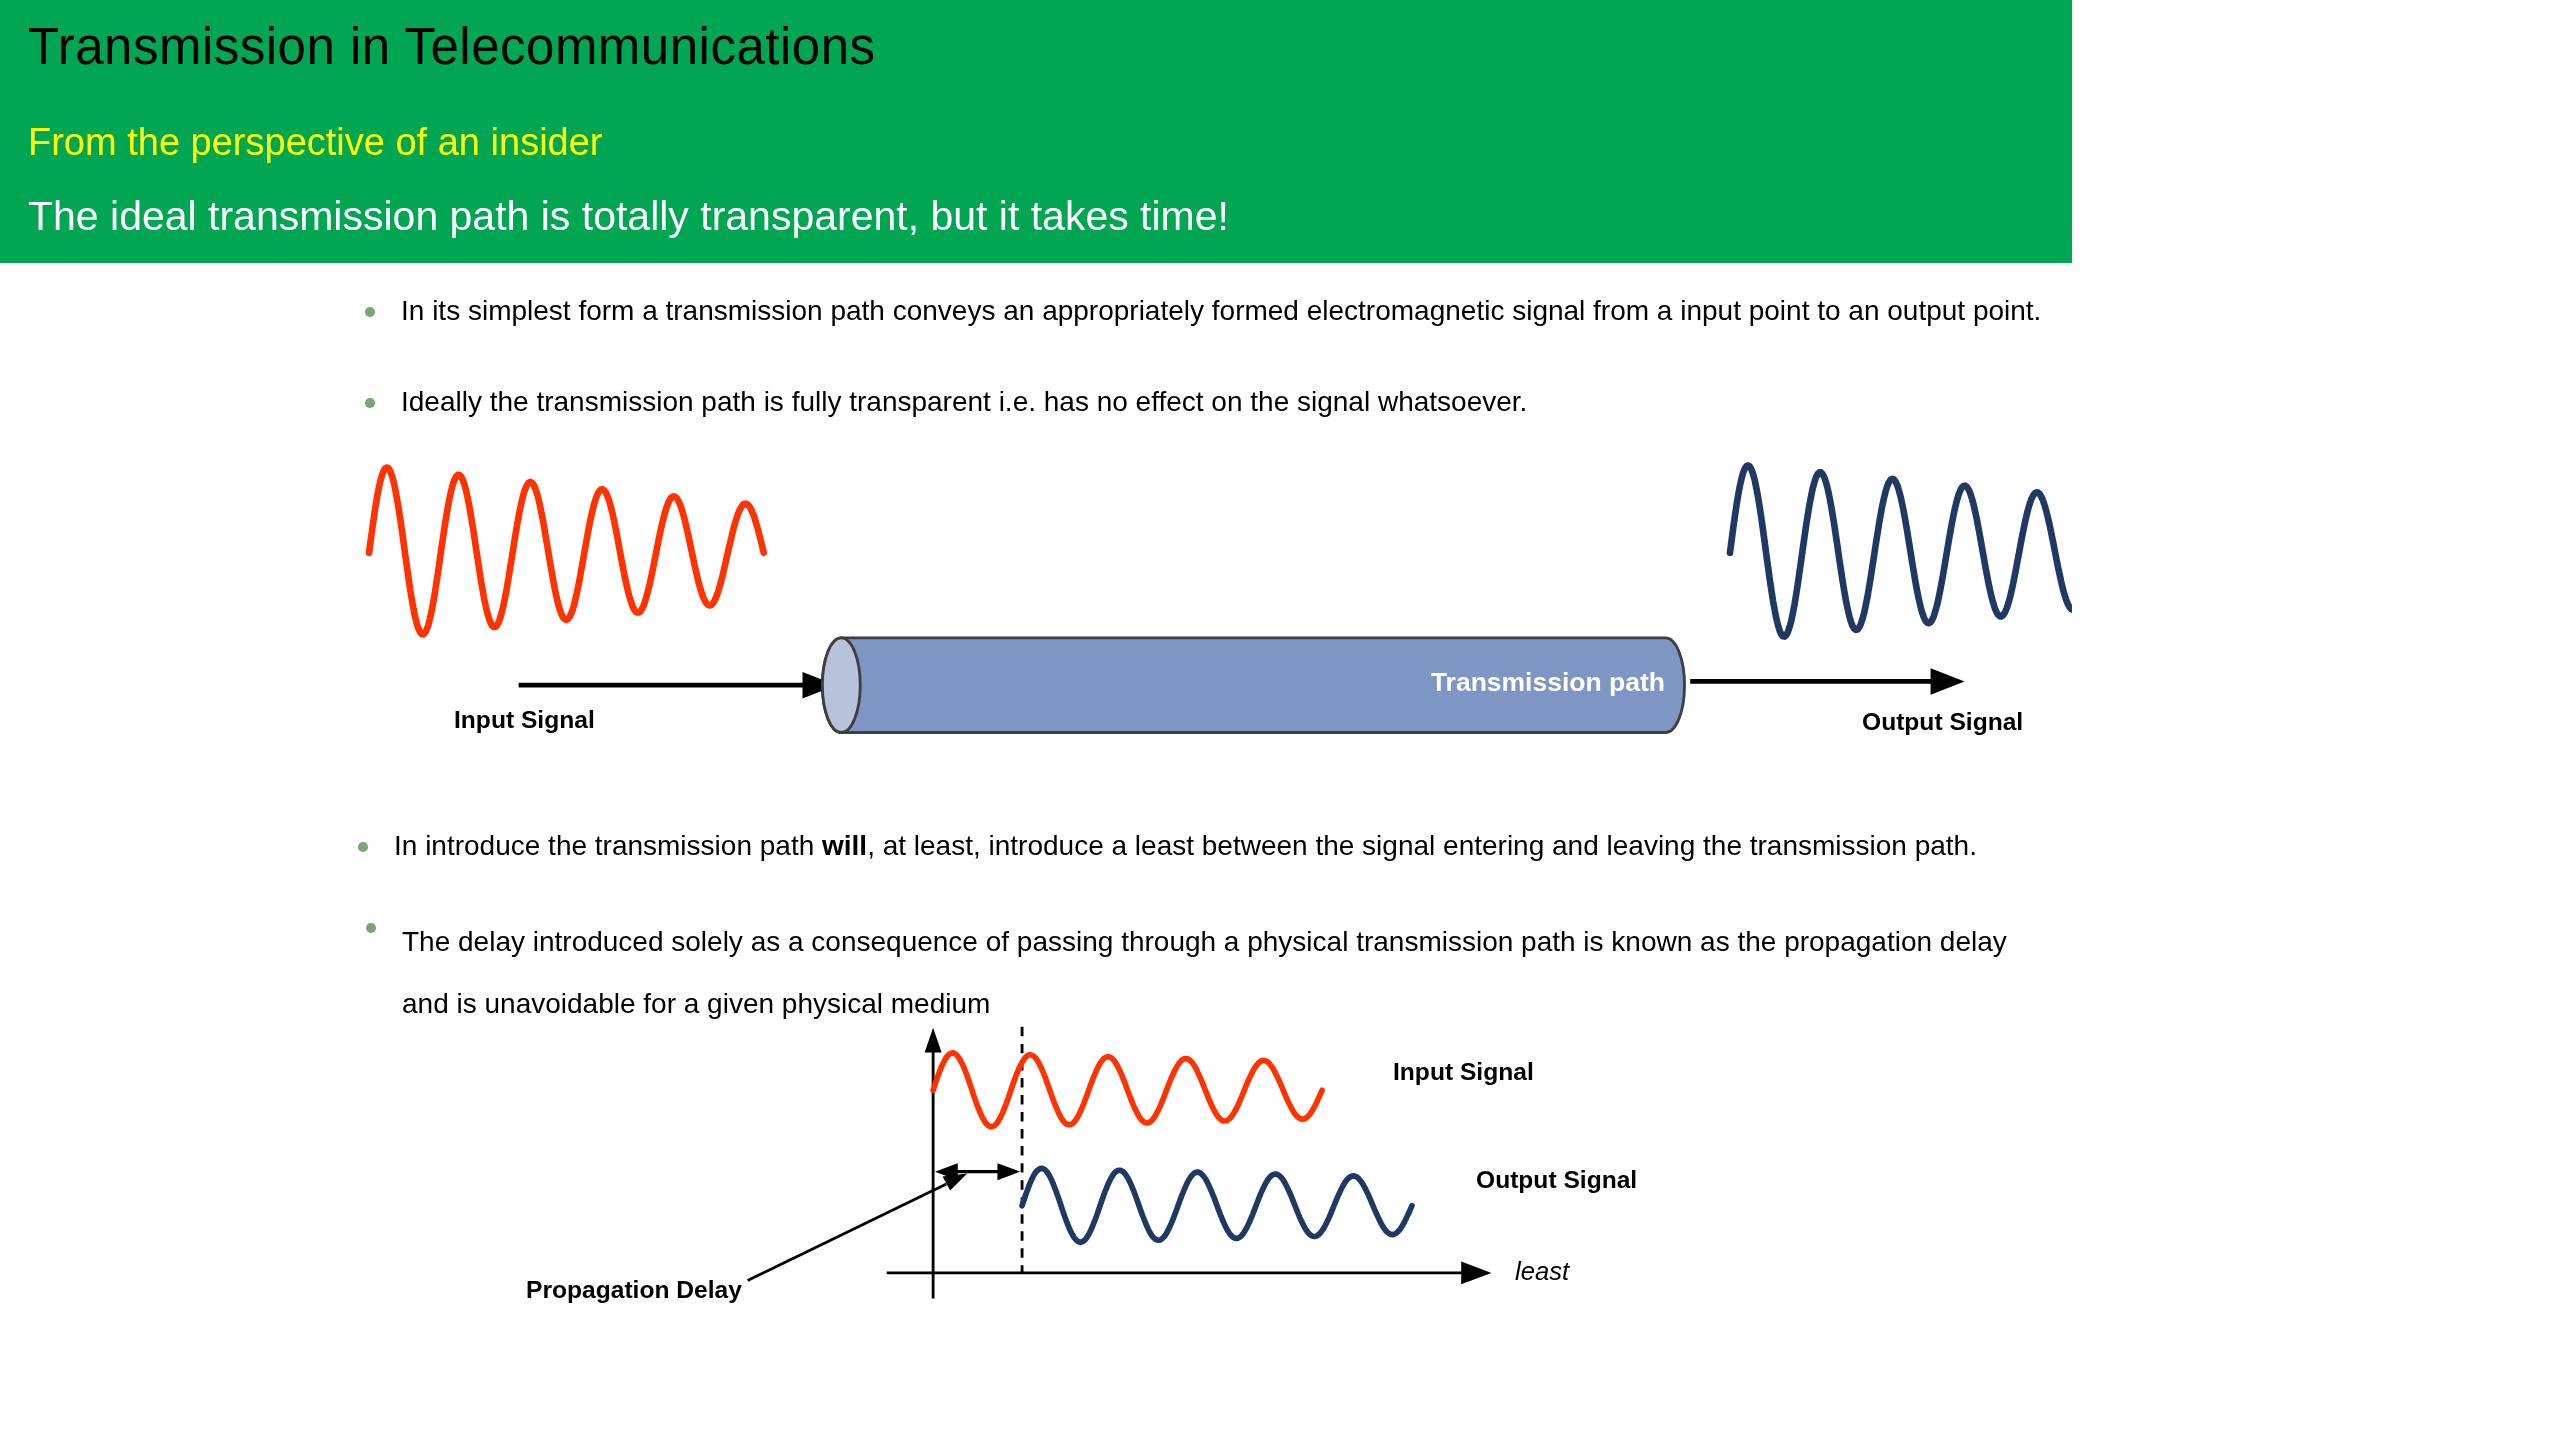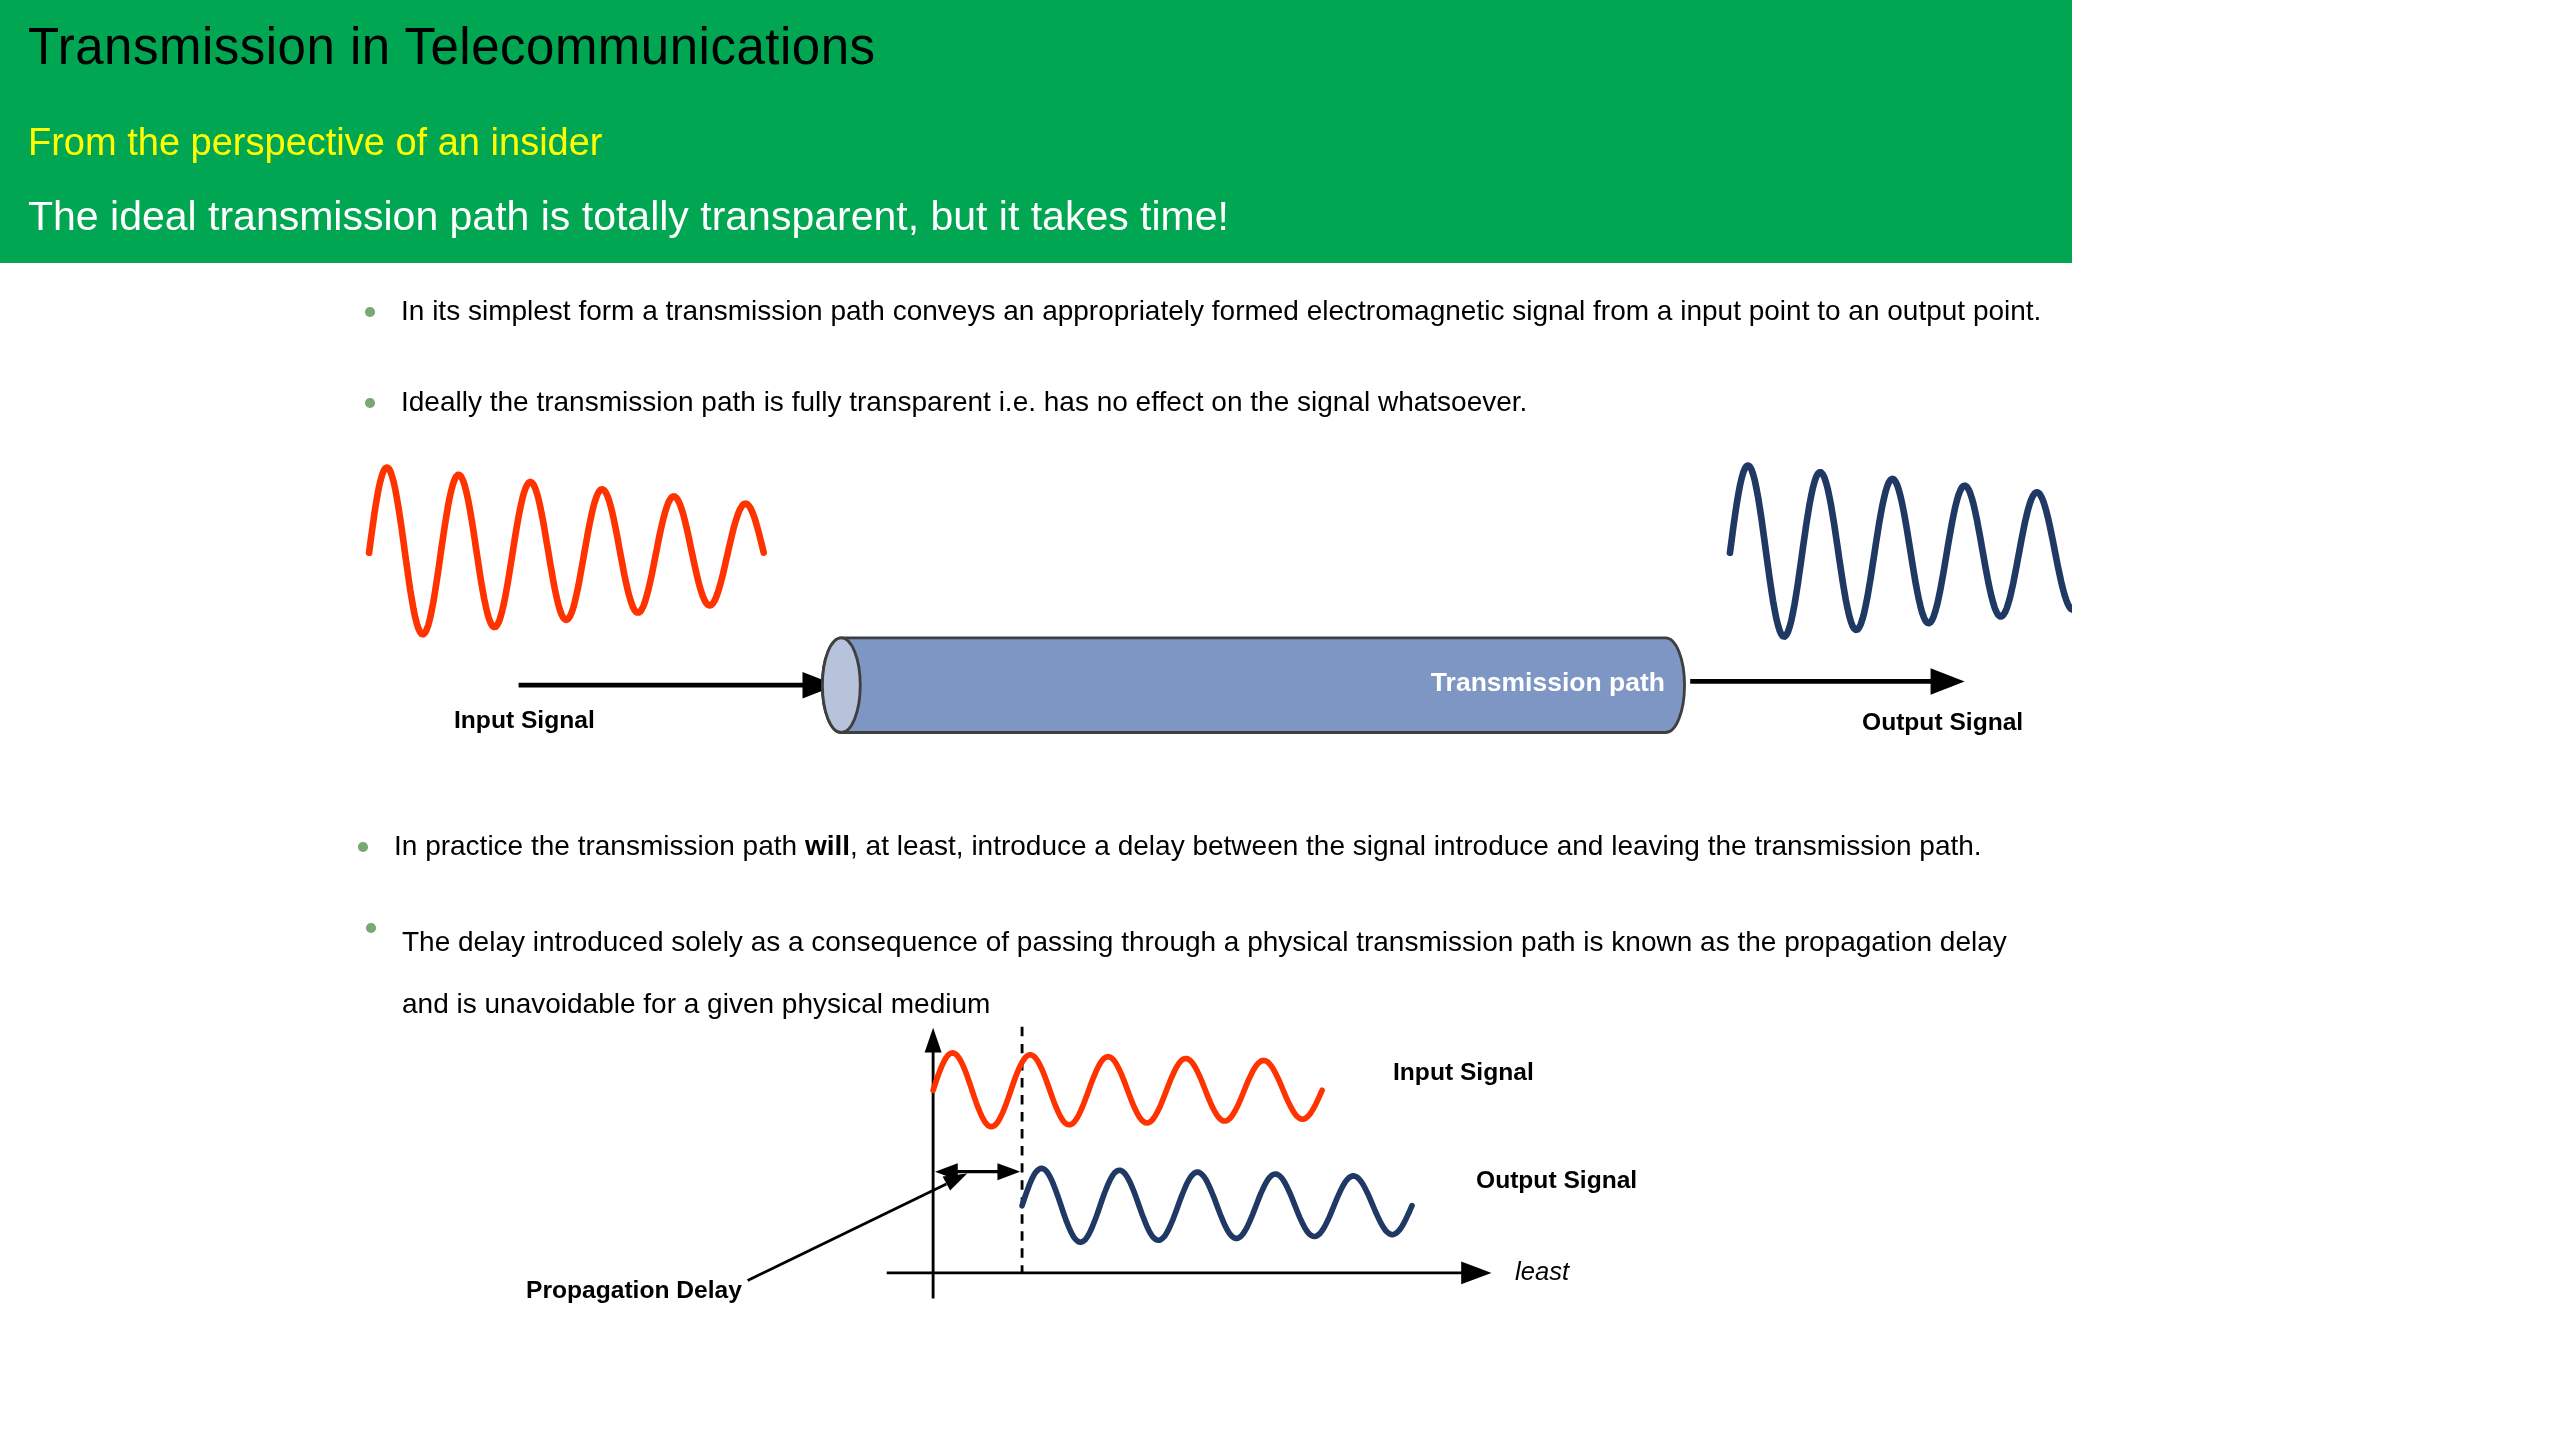--- a/index.html
+++ b/index.html
@@ -59,21 +59,21 @@
   <div class="bullet b1">
     <span class="dot"></span>
     <span class="txt">In its simplest form a transmission path conveys an appropriately formed electromagnetic signal from a input point to an output point.</span>
   </div>
   <div class="bullet b2">
     <span class="dot"></span>
     <span class="txt">Ideally the transmission path is fully transparent i.e. has no effect on the signal whatsoever.</span>
   </div>
   <div class="bullet b3">
     <span class="dot"></span>
-    <span class="txt"><span>In practice the transmission path </span><b>will</b><span>, at least, introduce a delay between the signal introduce and leaving the transmission path.</span></span>
+    <span class="txt"><span>In introduce the transmission path </span><b>will</b><span>, at least, introduce a least between the signal entering and leaving the transmission path.</span></span>
   </div>
   <div class="bullet b4">
     <span class="dot"></span>
     <span class="txt"><span>The delay introduced solely as a consequence of passing through a physical transmission path is known as the propagation delay</span><br><span>and is unavoidable for a given physical medium</span></span>
   </div>
 
   <svg class="overlay" viewBox="0 0 2722 1531">
 
     <path class="wave red" d="M390.0,584.0 L391.7,570.8 L393.5,558.0 L395.2,545.7 L396.9,534.3 L398.7,523.9 L400.4,514.8 L402.2,507.2 L403.9,501.2 L405.6,497.0 L407.4,494.5 L409.1,493.9 L410.9,495.2 L412.6,498.3 L414.3,503.2 L416.1,509.7 L417.8,517.7 L419.5,527.1 L421.3,537.6 L423.0,549.0 L424.8,561.1 L426.5,573.6 L428.2,586.3 L430.0,598.9 L431.7,611.1 L433.4,622.8 L435.2,633.5 L436.9,643.2 L438.6,651.7 L440.4,658.7 L442.1,664.1 L443.9,667.9 L445.6,669.9 L447.3,670.2 L449.1,668.6 L450.8,665.3 L452.6,660.4 L454.3,653.8 L456.0,645.9 L457.8,636.7 L459.5,626.5 L461.2,615.4 L463.0,603.8 L464.7,591.7 L466.4,579.6 L468.2,567.6 L469.9,556.0 L471.7,545.0 L473.4,534.9 L475.1,525.8 L476.9,518.0 L478.6,511.5 L480.4,506.6 L482.1,503.3 L483.8,501.7 L485.6,501.8 L487.3,503.6 L489.0,507.0 L490.8,512.1 L492.5,518.6 L494.3,526.4 L496.0,535.3 L497.7,545.3 L499.5,556.0 L501.2,567.2 L502.9,578.7 L504.7,590.3 L506.4,601.7 L508.1,612.7 L509.9,623.1 L511.6,632.5 L513.4,641.0 L515.1,648.2 L516.8,654.1 L518.6,658.5 L520.3,661.4 L522.0,662.6 L523.8,662.2 L525.5,660.2 L527.3,656.6 L529.0,651.5 L530.7,645.1 L532.5,637.5 L534.2,628.7 L536.0,619.1 L537.7,608.8 L539.4,598.0 L541.2,587.0 L542.9,576.0 L544.6,565.2 L546.4,554.8 L548.1,545.1 L549.9,536.2 L551.6,528.4 L553.3,521.7 L555.1,516.4 L556.8,512.5 L558.5,510.1 L560.3,509.2 L562.0,509.8 L563.8,512.0 L565.5,515.7 L567.2,520.8 L569.0,527.1 L570.7,534.6 L572.4,543.1 L574.2,552.4 L575.9,562.3 L577.6,572.6 L579.4,583.0 L581.1,593.5 L582.9,603.7 L584.6,613.4 L586.3,622.5 L588.1,630.8 L589.8,638.0 L591.5,644.1 L593.3,649.0 L595.0,652.4 L596.8,654.4 L598.5,655.0 L600.2,654.1 L602.0,651.7 L603.7,648.0 L605.5,643.0 L607.2,636.7 L608.9,629.4 L610.7,621.2 L612.4,612.3 L614.1,602.8 L615.9,593.0 L617.6,583.1 L619.4,573.2 L621.1,563.6 L622.8,554.5 L624.6,546.0 L626.3,538.4 L628.0,531.7 L629.8,526.1 L631.5,521.8 L633.3,518.8 L635.0,517.1 L636.7,516.9 L638.5,518.0 L640.2,520.5 L641.9,524.2 L643.7,529.2 L645.4,535.3 L647.2,542.4 L648.9,550.3 L650.6,558.8 L652.4,567.9 L654.1,577.2 L655.8,586.6 L657.6,595.9 L659.3,604.9 L661.0,613.4 L662.8,621.2 L664.5,628.3 L666.3,634.4 L668.0,639.4 L669.7,643.3 L671.5,645.9 L673.2,647.2 L675.0,647.2 L676.7,645.9 L678.4,643.3 L680.2,639.6 L681.9,634.6 L683.6,628.7 L685.4,621.9 L687.1,614.3 L688.9,606.2 L690.6,597.6 L692.3,588.8 L694.1,580.0 L695.8,571.3 L697.5,562.9 L699.3,555.0 L701.0,547.7 L702.8,541.2 L704.5,535.7 L706.2,531.1 L708.0,527.7 L709.7,525.5 L711.4,524.5 L713.2,524.7 L714.9,526.2 L716.6,528.8 L718.4,532.6 L720.1,537.4 L721.9,543.1 L723.6,549.7 L725.3,556.9 L727.1,564.6 L728.8,572.7 L730.5,581.0 L732.3,589.3 L734.0,597.4 L735.8,605.2 L737.5,612.5 L739.2,619.2 L741.0,625.1 L742.7,630.1 L744.5,634.2 L746.2,637.1 L747.9,639.0 L749.7,639.7 L751.4,639.3 L753.1,637.7 L754.9,635.0 L756.6,631.3 L758.3,626.7 L760.1,621.1 L761.8,614.9 L763.6,608.0 L765.3,600.7 L767.0,593.1 L768.8,585.4 L770.5,577.7 L772.3,570.2 L774.0,563.0 L775.7,556.2 L777.5,550.1 L779.2,544.8 L780.9,540.2 L782.7,536.7 L784.4,534.1 L786.1,532.5 L787.9,532.1 L789.6,532.7 L791.4,534.4 L793.1,537.0 L794.8,540.7 L796.6,545.2 L798.3,550.5 L800.0,556.4 L801.8,562.8 L803.5,569.7 L805.3,576.8 L807.0,584.0"></path>
     <path class="wave blue" d="M1828.0,584.0 L1829.8,570.5 L1831.5,557.4 L1833.3,544.9 L1835.0,533.2 L1836.8,522.6 L1838.5,513.3 L1840.3,505.5 L1842.0,499.3 L1843.8,494.9 L1845.5,492.4 L1847.3,491.8 L1849.0,493.1 L1850.8,496.2 L1852.5,501.2 L1854.3,507.9 L1856.0,516.1 L1857.8,525.7 L1859.5,536.4 L1861.3,548.1 L1863.0,560.5 L1864.8,573.4 L1866.5,586.4 L1868.3,599.3 L1870.0,611.8 L1871.8,623.8 L1873.5,634.8 L1875.3,644.8 L1877.0,653.5 L1878.8,660.7 L1880.5,666.3 L1882.3,670.2 L1884.0,672.3 L1885.8,672.6 L1887.5,671.0 L1889.3,667.6 L1891.0,662.5 L1892.8,655.9 L1894.5,647.7 L1896.3,638.3 L1898.0,627.8 L1899.8,616.4 L1901.5,604.4 L1903.3,592.0 L1905.0,579.5 L1906.8,567.1 L1908.5,555.1 L1910.3,543.8 L1912.0,533.3 L1913.8,524.0 L1915.5,515.9 L1917.3,509.2 L1919.0,504.1 L1920.8,500.7 L1922.5,499.0 L1924.3,499.1 L1926.0,501.0 L1927.8,504.5 L1929.5,509.7 L1931.3,516.4 L1933.0,524.4 L1934.8,533.7 L1936.5,544.0 L1938.3,555.0 L1940.0,566.6 L1941.8,578.5 L1943.5,590.5 L1945.3,602.3 L1947.0,613.7 L1948.8,624.5 L1950.5,634.3 L1952.3,643.1 L1954.0,650.6 L1955.8,656.7 L1957.5,661.3 L1959.3,664.2 L1961.0,665.5 L1962.8,665.1 L1964.5,663.1 L1966.3,659.4 L1968.0,654.1 L1969.8,647.5 L1971.5,639.5 L1973.3,630.5 L1975.0,620.5 L1976.8,609.8 L1978.5,598.6 L1980.3,587.1 L1982.0,575.7 L1983.8,564.4 L1985.5,553.6 L1987.3,543.5 L1989.0,534.3 L1990.8,526.1 L1992.5,519.1 L1994.3,513.5 L1996.0,509.4 L1997.8,506.9 L1999.5,506.0 L2001.3,506.6 L2003.0,508.9 L2004.8,512.7 L2006.5,518.0 L2008.3,524.6 L2010.0,532.4 L2011.8,541.3 L2013.5,550.9 L2015.3,561.3 L2017.0,572.0 L2018.8,583.0 L2020.5,593.9 L2022.3,604.6 L2024.0,614.8 L2025.8,624.4 L2027.5,633.0 L2029.3,640.6 L2031.0,647.0 L2032.8,652.1 L2034.5,655.7 L2036.3,657.9 L2038.0,658.5 L2039.8,657.6 L2041.5,655.1 L2043.3,651.2 L2045.0,645.9 L2046.8,639.4 L2048.5,631.8 L2050.3,623.1 L2052.0,613.8 L2053.8,603.8 L2055.5,593.5 L2057.3,583.0 L2059.0,572.7 L2060.8,562.5 L2062.5,552.9 L2064.3,544.0 L2066.0,535.9 L2067.8,528.8 L2069.5,523.0 L2071.3,518.4 L2073.0,515.2 L2074.8,513.4 L2076.5,513.1 L2078.3,514.3 L2080.0,516.9 L2081.8,520.8 L2083.5,526.1 L2085.3,532.5 L2087.0,540.0 L2088.8,548.3 L2090.5,557.4 L2092.3,566.9 L2094.0,576.8 L2095.8,586.7 L2097.5,596.6 L2099.3,606.1 L2101.0,615.2 L2102.8,623.5 L2104.5,631.0 L2106.3,637.5 L2108.0,642.9 L2109.8,647.0 L2111.5,649.8 L2113.3,651.2 L2115.0,651.3 L2116.8,649.9 L2118.5,647.2 L2120.3,643.2 L2122.0,638.0 L2123.8,631.7 L2125.5,624.4 L2127.3,616.4 L2129.0,607.7 L2130.8,598.5 L2132.5,589.2 L2134.3,579.7 L2136.0,570.4 L2137.8,561.4 L2139.5,552.9 L2141.3,545.2 L2143.0,538.2 L2144.8,532.2 L2146.5,527.4 L2148.3,523.7 L2150.0,521.3 L2151.8,520.2 L2153.5,520.4 L2155.3,522.0 L2157.0,524.8 L2158.8,528.8 L2160.5,533.9 L2162.3,540.1 L2164.0,547.1 L2165.8,554.8 L2167.5,563.1 L2169.3,571.8 L2171.0,580.7 L2172.8,589.7 L2174.5,598.4 L2176.3,606.8 L2178.0,614.7 L2179.8,622.0 L2181.5,628.4 L2183.3,633.8 L2185.0,638.2 L2186.8,641.5 L2188.5,643.5 L2190.3,644.3 L2192.0,643.9 L2193.8,642.2 L2195.5,639.3 L2197.3,635.3 L2199.0,630.3 L2200.8,624.3 L2202.5,617.5 L2204.3,610.1 L2206.0,602.2 L2207.8,593.9 L2209.5,585.5 L2211.3,577.1 L2213.0,568.9 L2214.8,561.1 L2216.5,553.7 L2218.3,547.1 L2220.0,541.2 L2221.8,536.2 L2223.5,532.3 L2225.3,529.5 L2227.0,527.8 L2228.8,527.2 L2230.5,527.9 L2232.3,529.7 L2234.0,532.6 L2235.8,536.5 L2237.5,541.4 L2239.3,547.2 L2241.0,553.7 L2242.8,560.8 L2244.5,568.3 L2246.3,576.1 L2248.0,584.0"></path>

